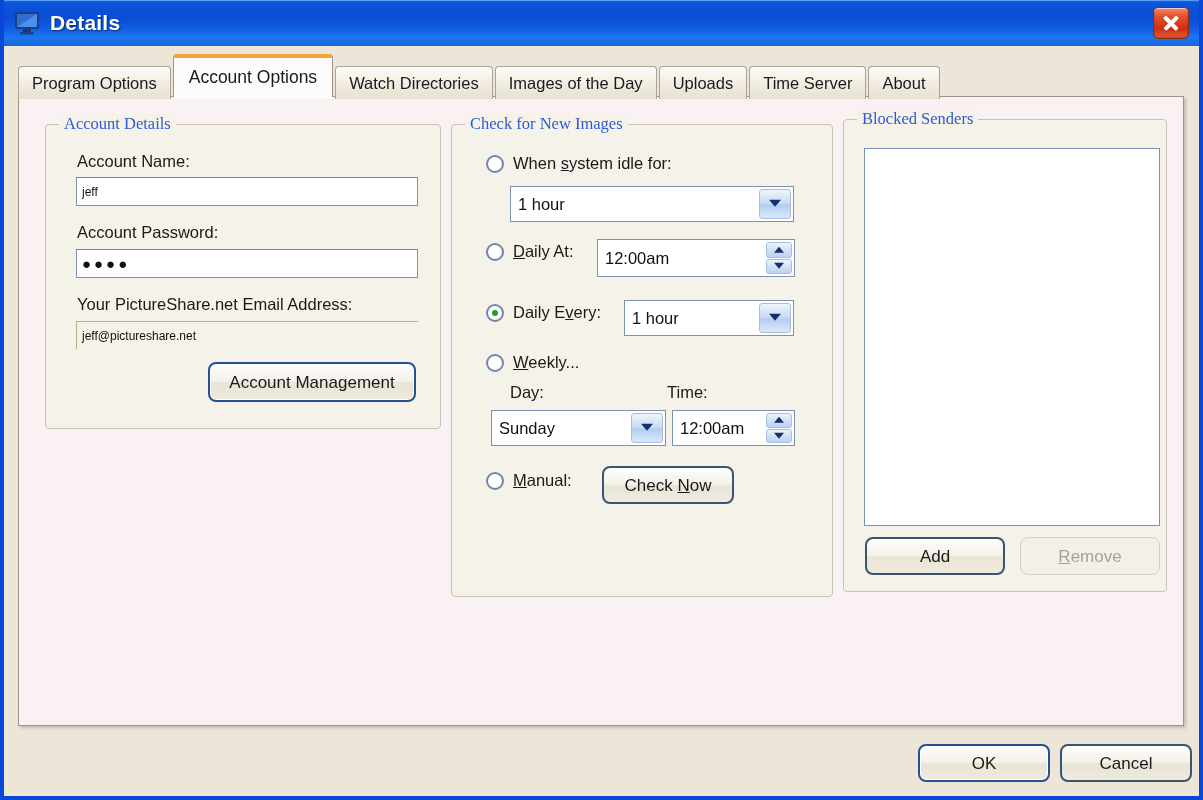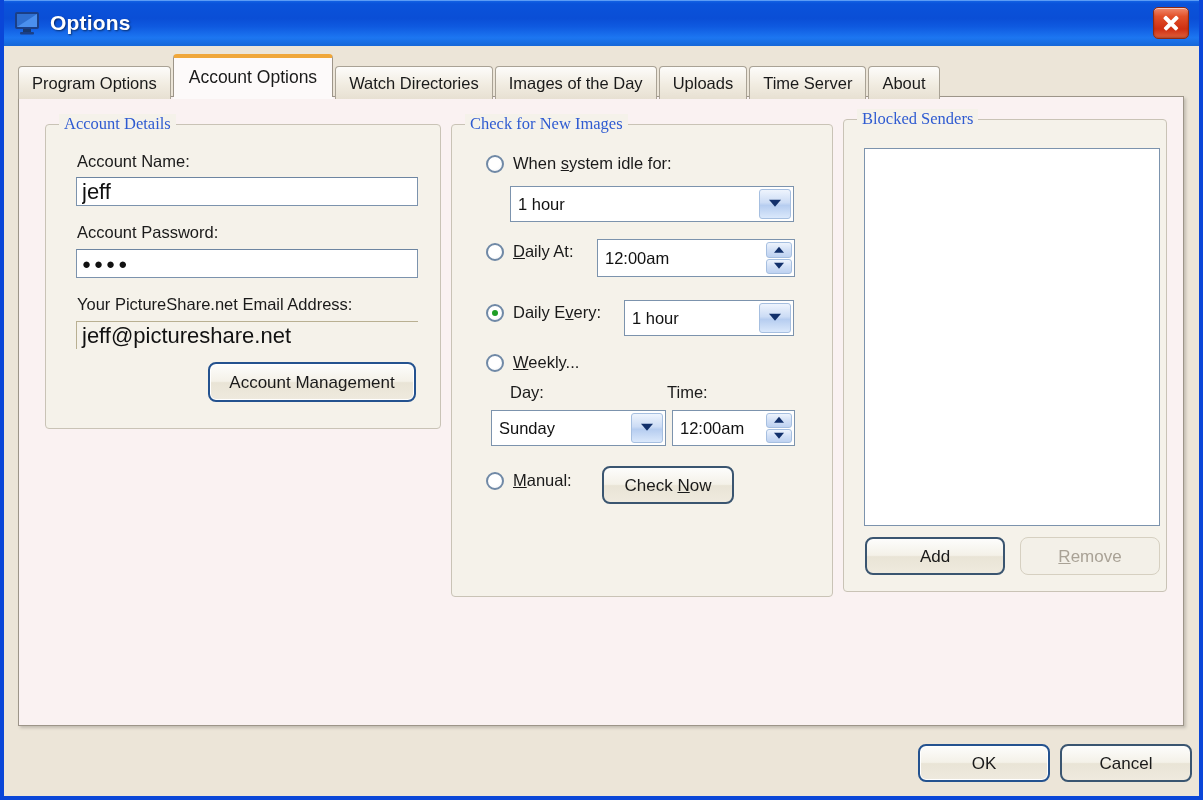--- a/index.html
+++ b/index.html
@@ -142,21 +142,21 @@
     white-space: nowrap;
   }
   .lbl u { text-decoration: underline; }
 
   
   .tbox {
     box-sizing: border-box;
     background: #ffffff;
     border: 1px solid #7c93ad;
     border-top-color: #6d85a1;
-    font-size: 22px;
+    font-size: 12px;
     color: #111;
     padding: 3px 5px;
     outline: none;
     font-family: "Liberation Sans", sans-serif;
   }
   .tbox.flat {
     background: transparent;
     border: none;
     border-top: 1px solid #b9b092;
     border-left: 1px solid #b9b092;
@@ -329,21 +329,21 @@
   <div class="titlebar">
     <div class="title-icon">
       <svg width="26" height="24" viewBox="0 0 26 24">
         <rect x="1" y="1" width="24" height="17" rx="2" fill="#1b3f86"></rect>
         <rect x="3" y="3" width="20" height="13" fill="#2f6fd0"></rect>
         <polygon points="3,16 23,3 23,16" fill="#4b90ee"></polygon>
         <rect x="9" y="18" width="8" height="3" fill="#17386f"></rect>
         <rect x="6" y="21" width="14" height="2.4" rx="1" fill="#1b3f86"></rect>
       </svg>
     </div>
-    <div class="title-text">Options</div>
+    <div class="title-text">Details</div>
     <div class="close-btn" title="Close"></div>
   </div>
 
   <div class="tabstrip">
     <div class="tab">Program Options</div>
     <div class="tab active">Account Options</div>
     <div class="tab">Watch Directories</div>
     <div class="tab">Images of the Day</div>
     <div class="tab">Uploads</div>
     <div class="tab">Time Server</div>

